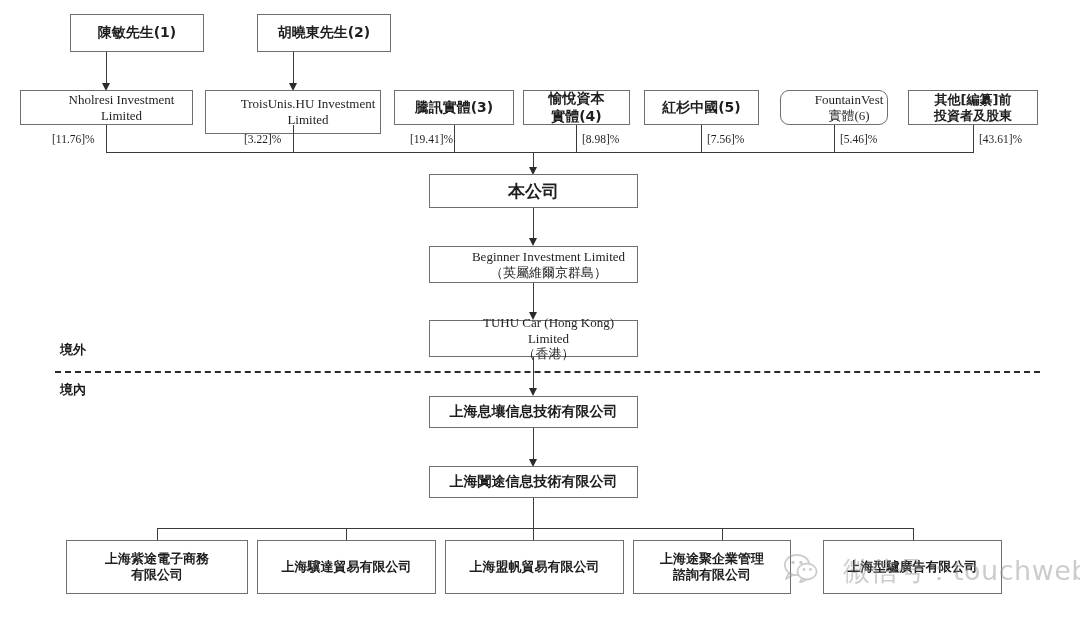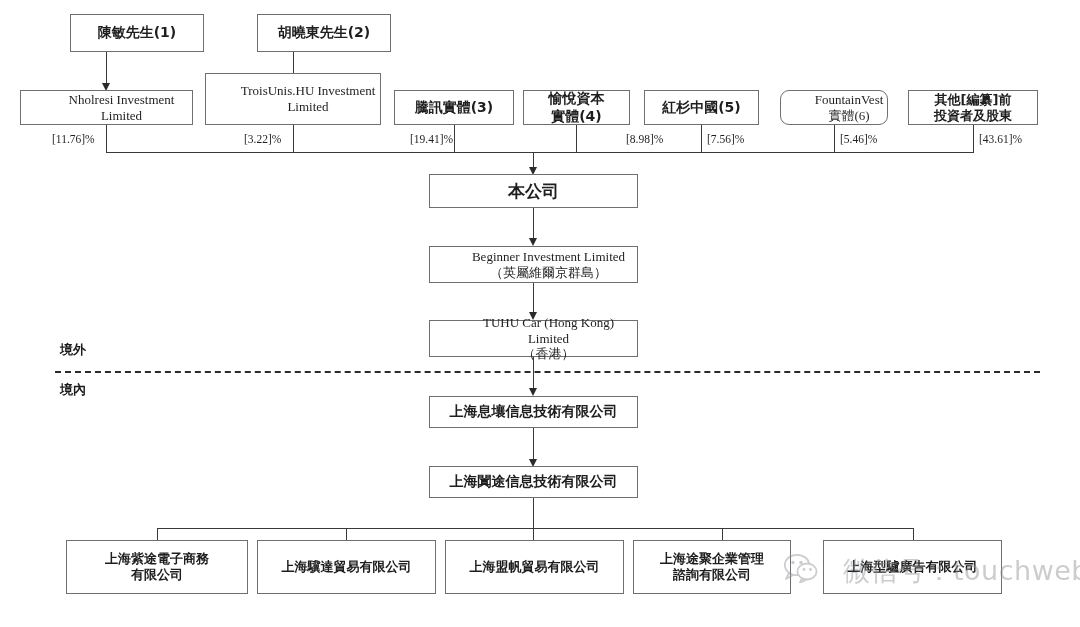--- a/index.html
+++ b/index.html
@@ -106,21 +106,21 @@
 
   <div class="ln-v" style="left:106px; top:52px; height:33px;"></div>
   <div class="arrow" style="left:102px; top:83px;"></div>
 
   <div class="ln-v" style="left:293px; top:52px; height:33px;"></div>
   <div class="arrow" style="left:289px; top:83px;"></div>
 
   <div class="node" style="left:20px; top:90px; width:173px; height:35px;">
     <span class="txt lat fs13">Nholresi Investment Limited</span>
   </div>
-  <div class="node" style="left:205px; top:73px; width:176px; height:52px;">
+  <div class="node" style="left:205px; top:90px; width:176px; height:44px;">
     <span class="txt lat fs13">TroisUnis.HU Investment Limited</span>
   </div>
   <div class="node" style="left:394px; top:90px; width:120px; height:35px;">
     <span class="txt cjk fs14">騰訊實體(3)</span>
   </div>
   <div class="node" style="left:523px; top:90px; width:107px; height:35px;">
     <span class="txt cjk fs14">愉悅資本<br>實體(4)</span>
   </div>
   <div class="node" style="left:644px; top:90px; width:115px; height:35px;">
     <span class="txt cjk fs14">紅杉中國(5)</span>
@@ -138,21 +138,21 @@
   <div class="ln-v" style="left:576px; top:125px; height:27px;"></div>
   <div class="ln-v" style="left:701px; top:125px; height:27px;"></div>
   <div class="ln-v" style="left:834px; top:125px; height:27px;"></div>
   <div class="ln-v" style="left:973px; top:125px; height:27px;"></div>
 
   <div class="ln-h" style="left:106px; top:152px; width:868px;"></div>
 
   <div class="pct" style="left:52px; top:133px;">[11.76]%</div>
   <div class="pct" style="left:244px; top:133px;">[3.22]%</div>
   <div class="pct" style="left:410px; top:133px;">[19.41]%</div>
-  <div class="pct" style="left:582px; top:133px;margin-left:44px;">[8.98]%</div>
+  <div class="pct" style="left:582px; top:133px;">[8.98]%</div>
   <div class="pct" style="left:707px; top:133px;">[7.56]%</div>
   <div class="pct" style="left:840px; top:133px;">[5.46]%</div>
   <div class="pct" style="left:979px; top:133px;">[43.61]%</div>
 
   <div class="ln-v" style="left:533px; top:152px; height:17px;"></div>
   <div class="arrow" style="left:529px; top:167px;"></div>
 
   <div class="node" style="left:429px; top:174px; width:209px; height:34px;">
     <span class="txt cjk fs17">本公司</span>
   </div>

